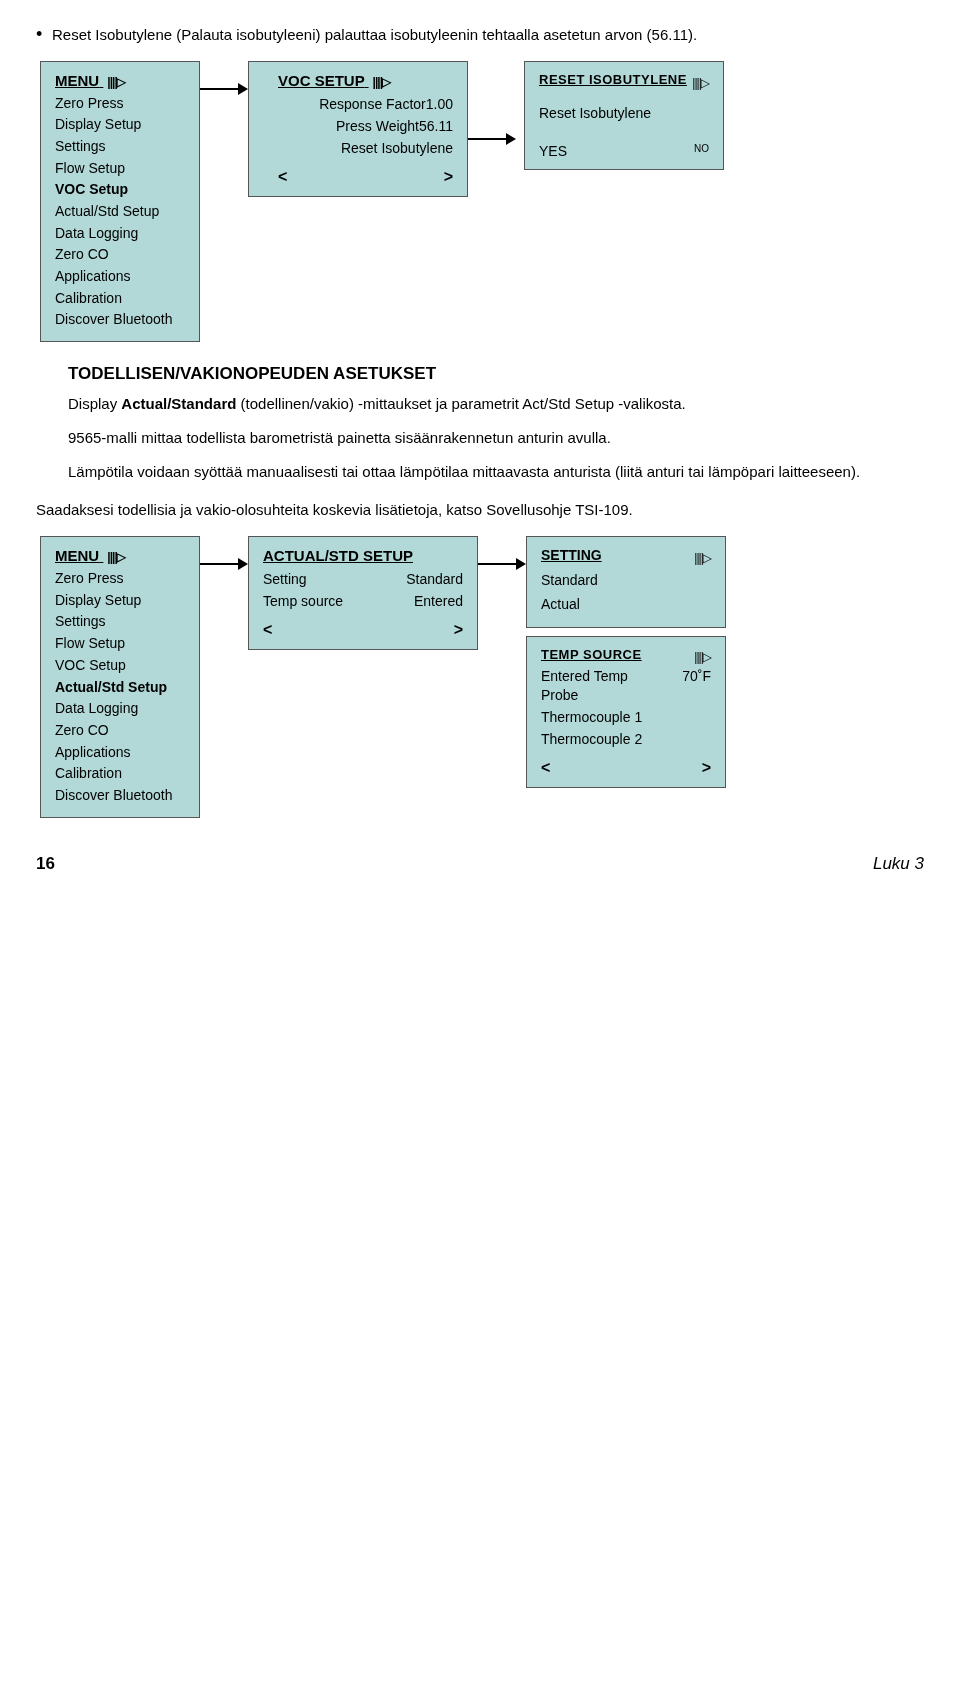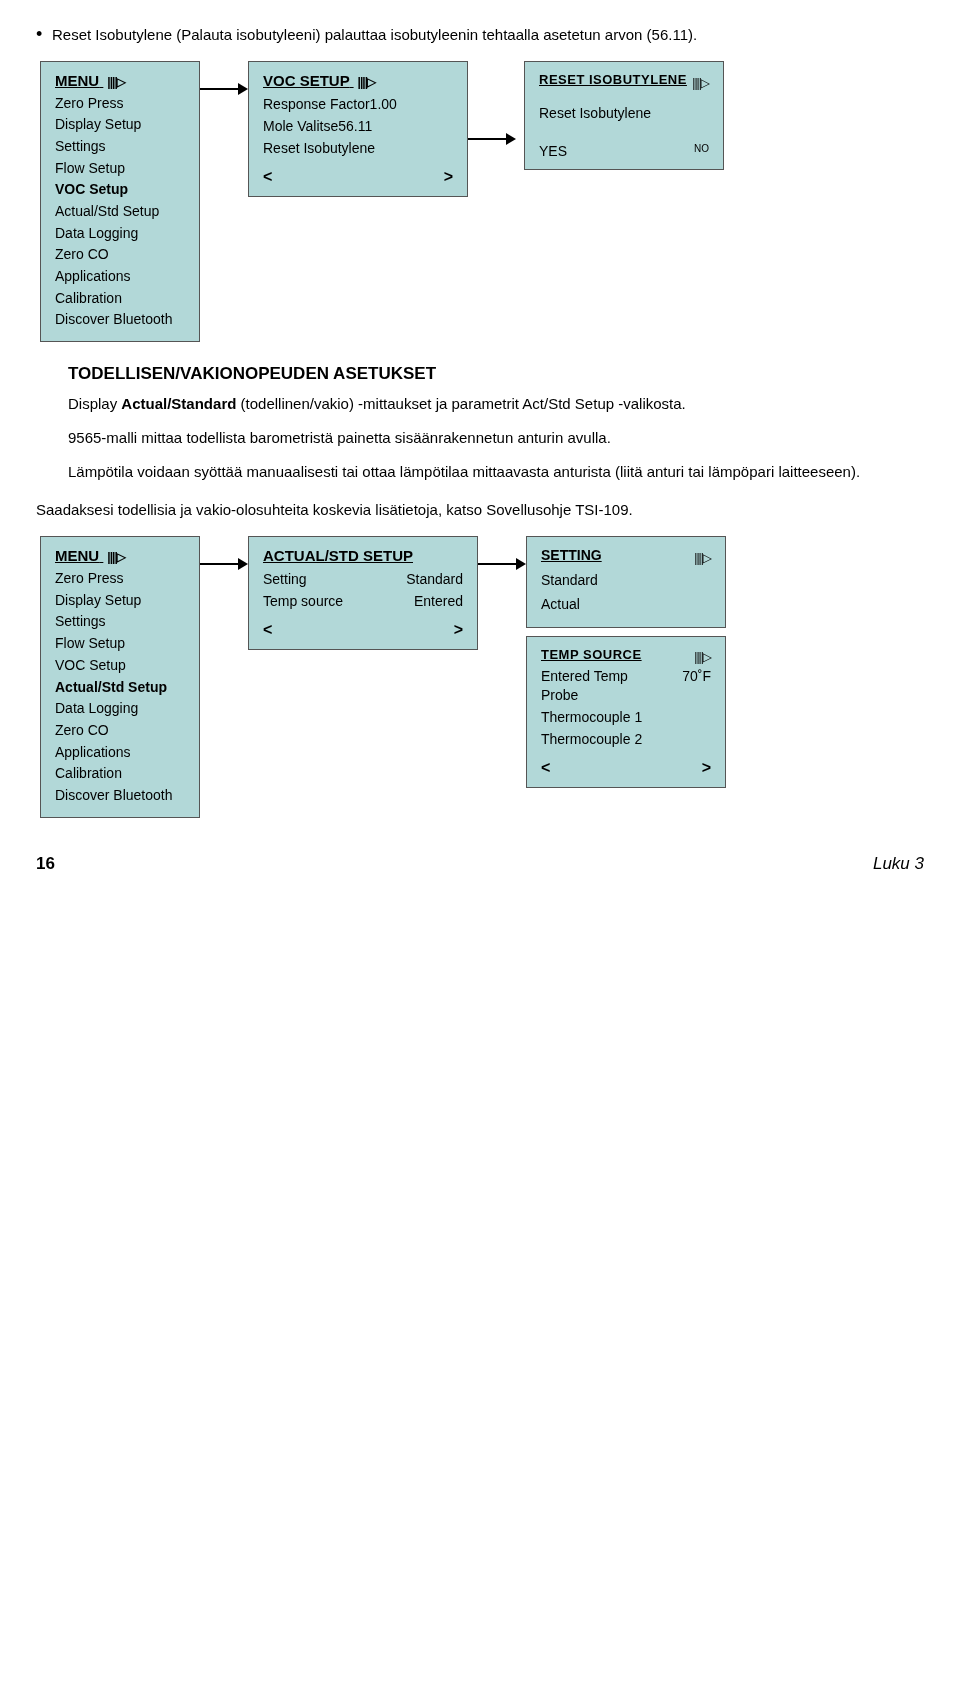--- a/index.html
+++ b/index.html
@@ -51,36 +51,36 @@
       display: inline-block;
       margin-left: 4px;
       font-size: 12px;
       letter-spacing: -1px;
     }
 
     
     .voc-setup-box {
       background: #b2d8d8;
       border: 1.5px solid #555;
-      padding: 10px 14px 10px 14px;
+      padding: 10px 14px 10px 29px;
       min-width: 220px;
       position: relative;
     }
 
     .voc-setup-box .box-title {
       font-weight: bold;
       text-decoration: underline;
       font-size: 15px;
       margin-bottom: 4px;
     }
 
     .voc-setup-box .box-row {
       display: flex;
       flex-direction: row;
-      justify-content: flex-start;
+      justify-content: flex-end;
       font-size: 14px;
       line-height: 1.6;
     }
 
     .voc-setup-box .nav-row {
       display: flex;
       flex-direction: row;
       justify-content: space-between;
       margin-top: 8px;
       font-size: 16px;
@@ -331,21 +331,21 @@
       <div class="voc-setup-box">
         <div class="box-title">
           <span>VOC SETUP</span>
           <span class="scroll-indicator">||||▷</span>
         </div>
         <div class="box-row">
           <span>Response Factor</span>
           <span>1.00</span>
         </div>
         <div class="box-row">
-          <span>Mole Valitse</span>
+          <span>Press Weight</span>
           <span>56.11</span>
         </div>
         <div class="box-row">
           <span>Reset Isobutylene</span>
         </div>
         <div class="nav-row">
           <span>&lt;</span>
           <span>&gt;</span>
         </div>
       </div>

